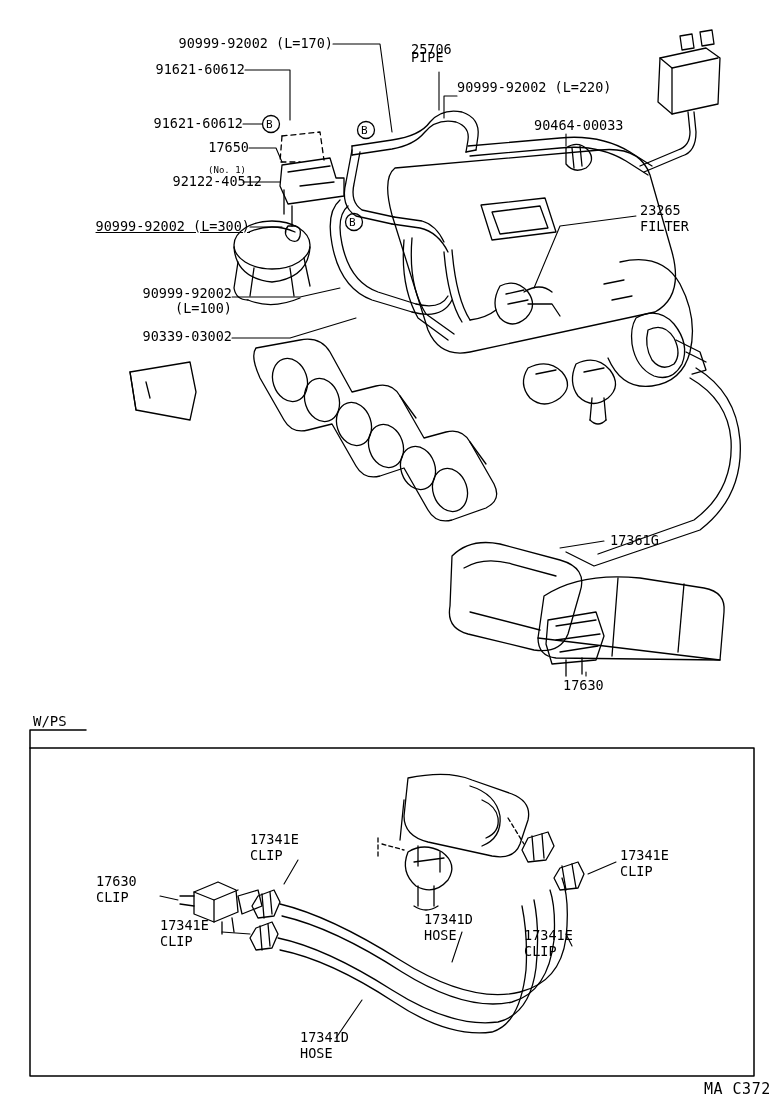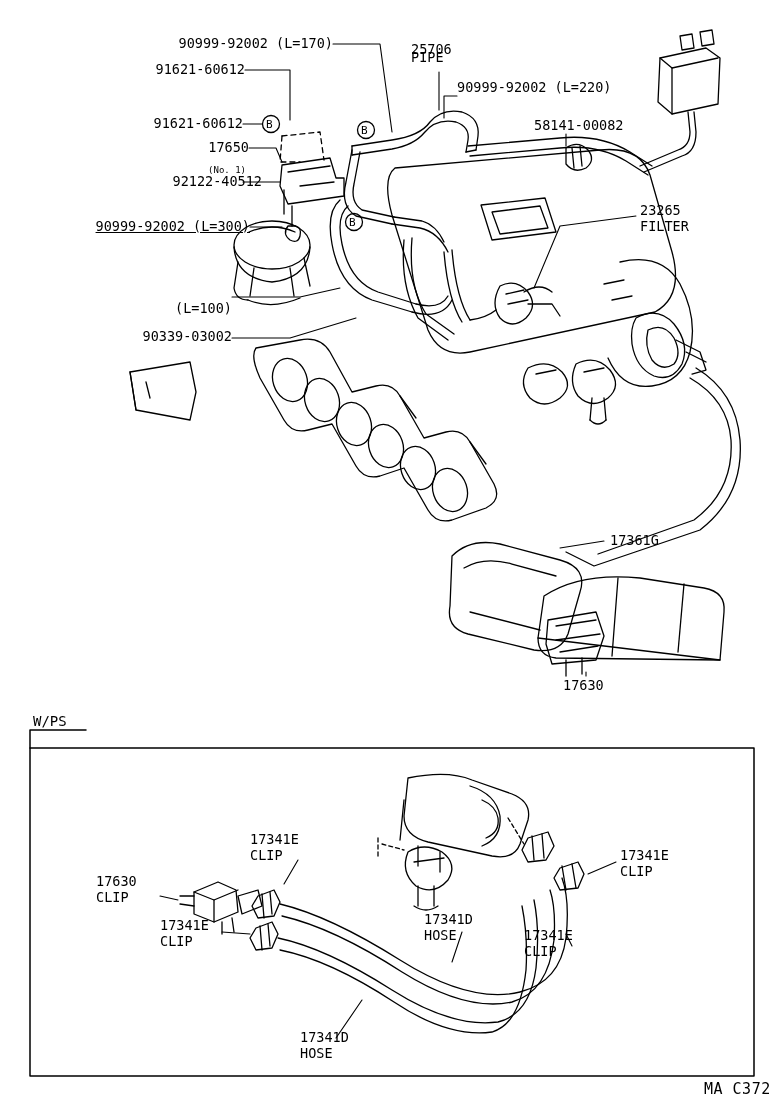--- a/index.html
+++ b/index.html
@@ -251,27 +251,28 @@
     </g>
   </svg>
 
   <div class="lbl r" style="left:0px; top:36px; width:333px;">90999-92002 (L=170)</div>
   <div class="lbl r" style="left:0px; top:62px; width:245px;">91621-60612</div>
   <div class="lbl r" style="left:0px; top:116px; width:243px;">91621-60612</div>
   <div class="lbl r" style="left:0px; top:140px; width:249px;">17650</div>
   <div class="lbl small r" style="left:0px; top:155px; width:246px;margin-top:10px;">(No. 1)</div>
   <div class="lbl r" style="left:0px; top:174px; width:243px;margin-left:19px;">92122-40512</div>
   <div class="lbl r" style="left:0px; top:219px; width:250px;text-decoration:underline;">90999-92002 (L=300)</div>
+  <div class="lbl r" style="left:0px; top:286px; width:232px;">90999-92002</div>
   <div class="lbl r" style="left:0px; top:301px; width:232px;">(L=100)</div>
   <div class="lbl r" style="left:0px; top:329px; width:232px;">90339-03002</div>
 
   <div class="lbl" style="left:411px; top:42px;">25706</div>
   <div class="lbl" style="left:411px; top:50px;">PIPE</div>
   <div class="lbl" style="left:457px; top:80px;">90999-92002 (L=220)</div>
-  <div class="lbl" style="left:534px; top:118px;">58141-00082</div>
+  <div class="lbl" style="left:534px; top:118px;">90464-00033</div>
 
   <div class="lbl" style="left:640px; top:203px;">23265</div>
   <div class="lbl" style="left:640px; top:219px;">FILTER</div>
   <div class="lbl" style="left:610px; top:533px;">17361G</div>
   <div class="lbl" style="left:563px; top:678px;">17630</div>
 
   <div class="lbl" style="left:266px; top:117px; font-size:11px;">B</div>
   <div class="lbl" style="left:361px; top:123px; font-size:11px;">B</div>
   <div class="lbl" style="left:349px; top:215px; font-size:11px;">B</div>
 

